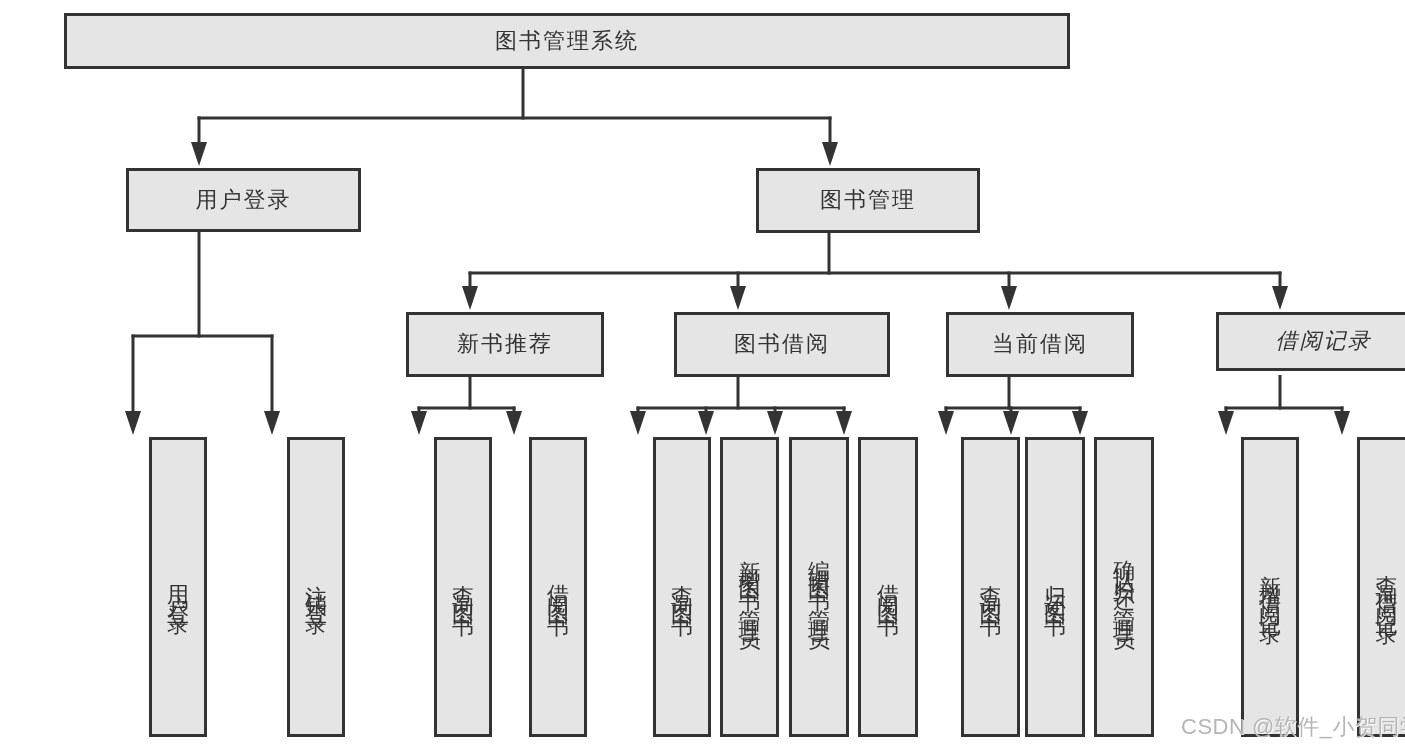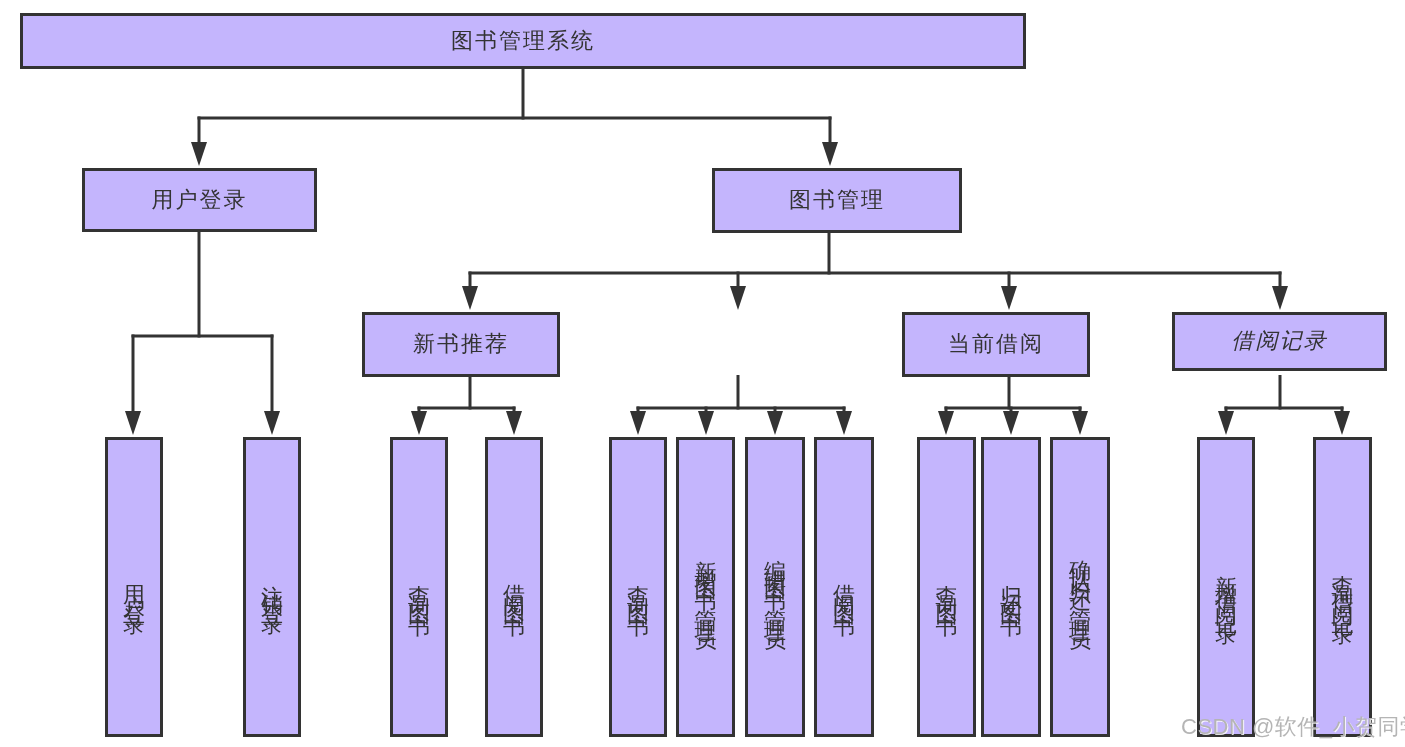--- a/index.html
+++ b/index.html
@@ -10,29 +10,30 @@
     font-family: "Liberation Sans", sans-serif;
     overflow: hidden;
     color: var(--text, #333333);
   }
   .canvas { position: absolute; inset: 0; }
   svg.wires { position: absolute; left: 0; top: 0; z-index: 0; }
   svg.wires line { stroke: var(--line, #333333); stroke-width: 3; }
   svg.wires polygon { fill: var(--line, #333333); }
   .node {
     position: absolute;
-    background: #c4b5fd;
+    background: #e5e5e5;
     border: 3px solid var(--border, #333333);
     color: var(--text, #333333);
     display: flex; align-items: center; justify-content: center;
     z-index: 1;
     font-size: 22px;
     letter-spacing: 2px;
     text-align: right;
     line-height: 1.2;
+    margin-left: 44px;
   }
   .node.vertical {
     writing-mode: vertical-lr;
     text-orientation: mixed;
     letter-spacing: 10px;
     font-size: 22px;
     line-height: 1;
     padding: 8px 0;
   }
   .watermark {
@@ -122,23 +123,24 @@
       <line x1="1226" y1="406.5" x2="1226" y2="420"></line>
       <polygon points="1218,411 1234,411 1226,435"></polygon>
       <line x1="1342" y1="406.5" x2="1342" y2="420"></line>
       <polygon points="1334,411 1350,411 1342,435"></polygon>
     </g>
   </svg>
 
   <div class="node" style="left:20px; top:13px; width:1006px; height:56px;">图书管理系统</div>
 
   <div class="node" style="left:82px; top:168px; width:235px; height:64px;">用户登录</div>
-  <div class="node" style="left:712px; top:168px; width:250px; height:65px;">图书管理</div>
+  <div class="node" style="left:712px; top:168px; width:224px; height:65px;">图书管理</div>
 
   <div class="node" style="left:362px; top:312px; width:198px; height:65px;">新书推荐</div>
+  <div class="node" style="left:630px; top:312px; width:216px; height:65px;">图书借阅</div>
   <div class="node" style="left:902px; top:312px; width:188px; height:65px;">当前借阅</div>
   <div class="node" style="left:1172px; top:312px; width:215px; height:59px;font-style:italic;">借阅记录</div>
 
   <div class="node vertical" style="left:105px; top:437px; width:58px; height:300px;">用户登录</div>
   <div class="node vertical" style="left:243px; top:437px; width:58px; height:300px;">注销登录</div>
 
   <div class="node vertical" style="left:390px; top:437px; width:58px; height:300px;">查询图书</div>
   <div class="node vertical" style="left:485px; top:437px; width:58px; height:300px;">借阅图书</div>
 
   <div class="node vertical" style="left:609px; top:437px; width:58px; height:300px;">查询图书</div>

